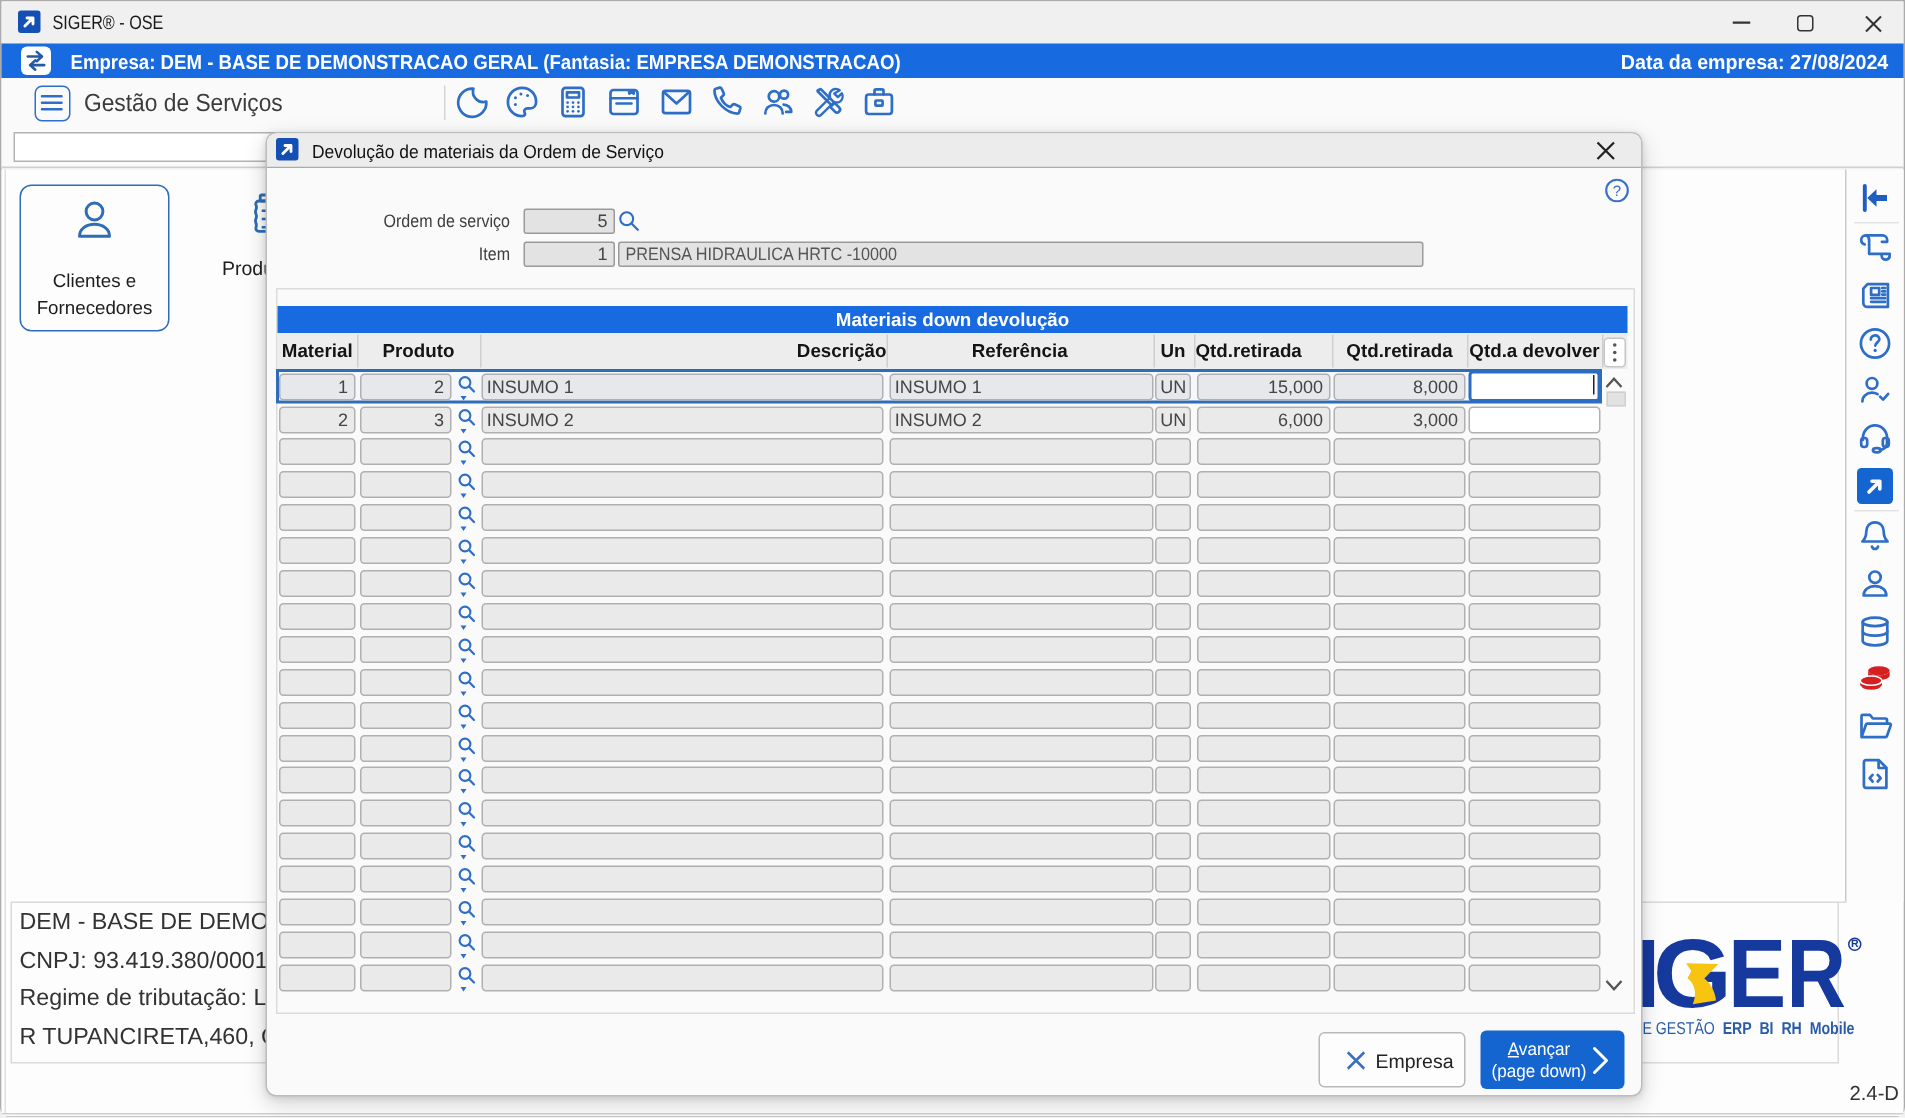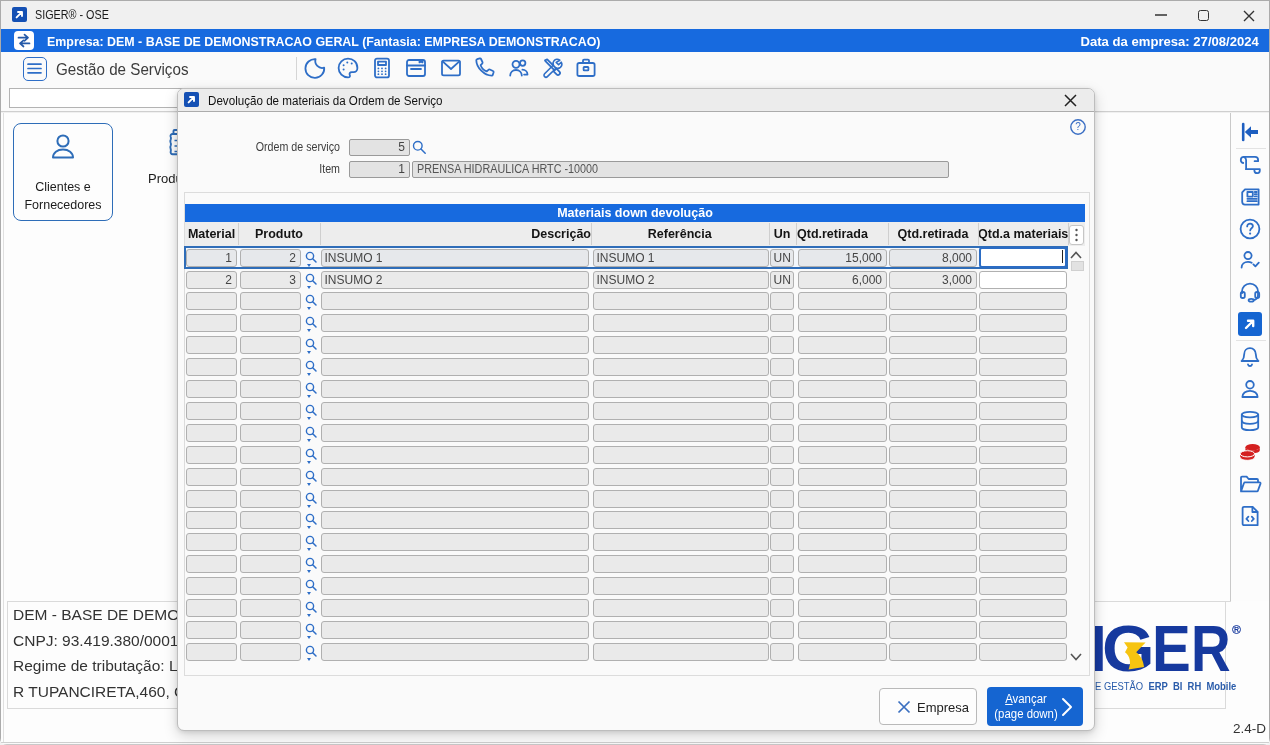--- a/index.html
+++ b/index.html
@@ -210,21 +210,21 @@
 <div class="abs" style="left:183.5px;top:192px;width:906px;height:484px;border:1px solid #dcdcdc;"></div>
 <div class="abs" style="left:185px;top:204px;width:900px;height:18px;background:#176adf;color:#fff;font-weight:bold;font-size:12.5px;text-align:center;line-height:18px;">Materiais down devolução</div>
 <div class="abs" style="left:185px;top:222px;width:900px;height:24px;background:#ededed;"></div>
 <div class="hdr" style="left:185px;top:223px;width:53px;text-align:center;">Material</div>
 <div class="hdr" style="left:238px;top:223px;width:82px;">Produto</div>
 <div class="hdr" style="left:319.5px;top:223px;width:271.5px;text-align:right;">Descrição</div>
 <div class="hdr" style="left:591px;top:223px;width:177.5px;text-align:center;">Referência</div>
 <div class="hdr" style="left:768.5px;top:223px;width:27px;text-align:center;">Un</div>
 <div class="hdr" style="left:797px;top:223px;width:92.5px;text-align:left;">Qtd.retirada</div>
 <div class="hdr" style="left:888px;top:223px;width:90px;text-align:center;">Qtd.retirada</div>
-<div class="hdr" style="left:978px;top:223px;width:90px;text-align:center;">Qtd.a materiais</div>
+<div class="hdr" style="left:978px;top:223px;width:90px;text-align:center;">Qtd.a devolver</div>
 <div class="abs" style="left:238px;top:223px;width:1px;height:22px;background:#cfcfcf;"></div>
 <div class="abs" style="left:319.5px;top:223px;width:1px;height:22px;background:#cfcfcf;"></div>
 <div class="abs" style="left:591px;top:223px;width:1px;height:22px;background:#cfcfcf;"></div>
 <div class="abs" style="left:768.5px;top:223px;width:1px;height:22px;background:#cfcfcf;"></div>
 <div class="abs" style="left:795.5px;top:223px;width:1px;height:22px;background:#cfcfcf;"></div>
 <div class="abs" style="left:888px;top:223px;width:1px;height:22px;background:#cfcfcf;"></div>
 <div class="abs" style="left:978px;top:223px;width:1px;height:22px;background:#cfcfcf;"></div>
 <div class="abs" style="left:1068px;top:223px;width:1px;height:22px;background:#cfcfcf;"></div>
 <div class="abs" style="left:1069px;top:225px;width:15px;height:20px;background:#fff;border:1px solid #c6c6c6;border-radius:3px;"><svg width="13" height="18" viewBox="0 0 13 18" style="">
       <circle cx="6.5" cy="4" r="1.2" fill="#555"></circle>

